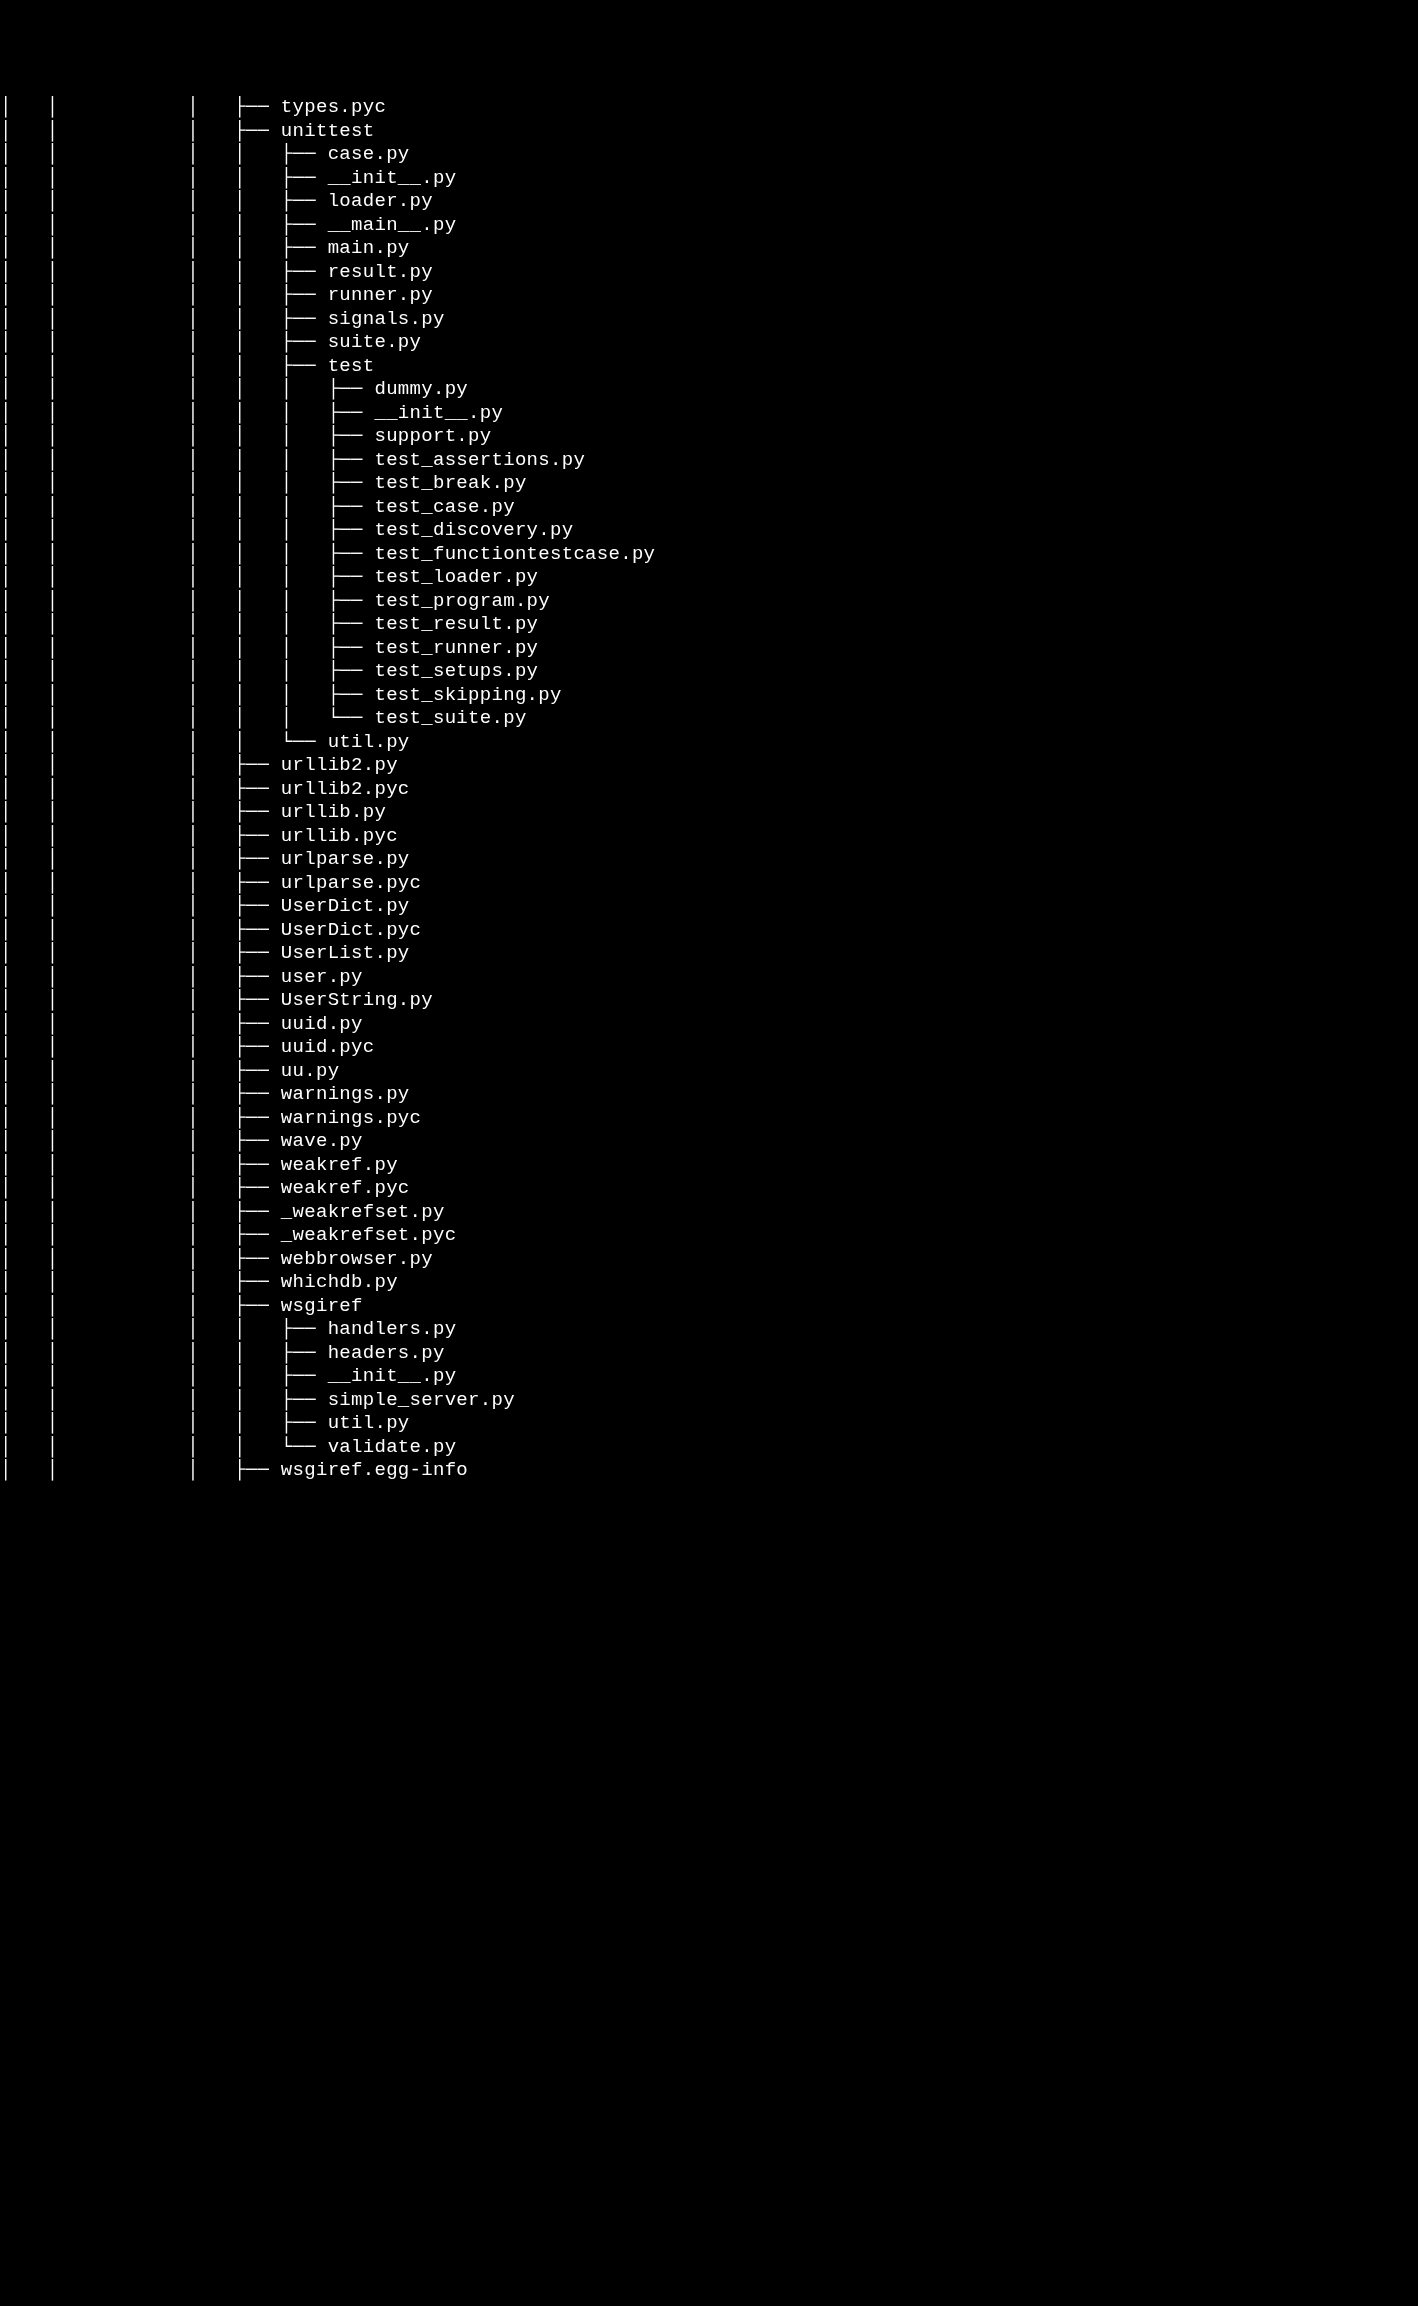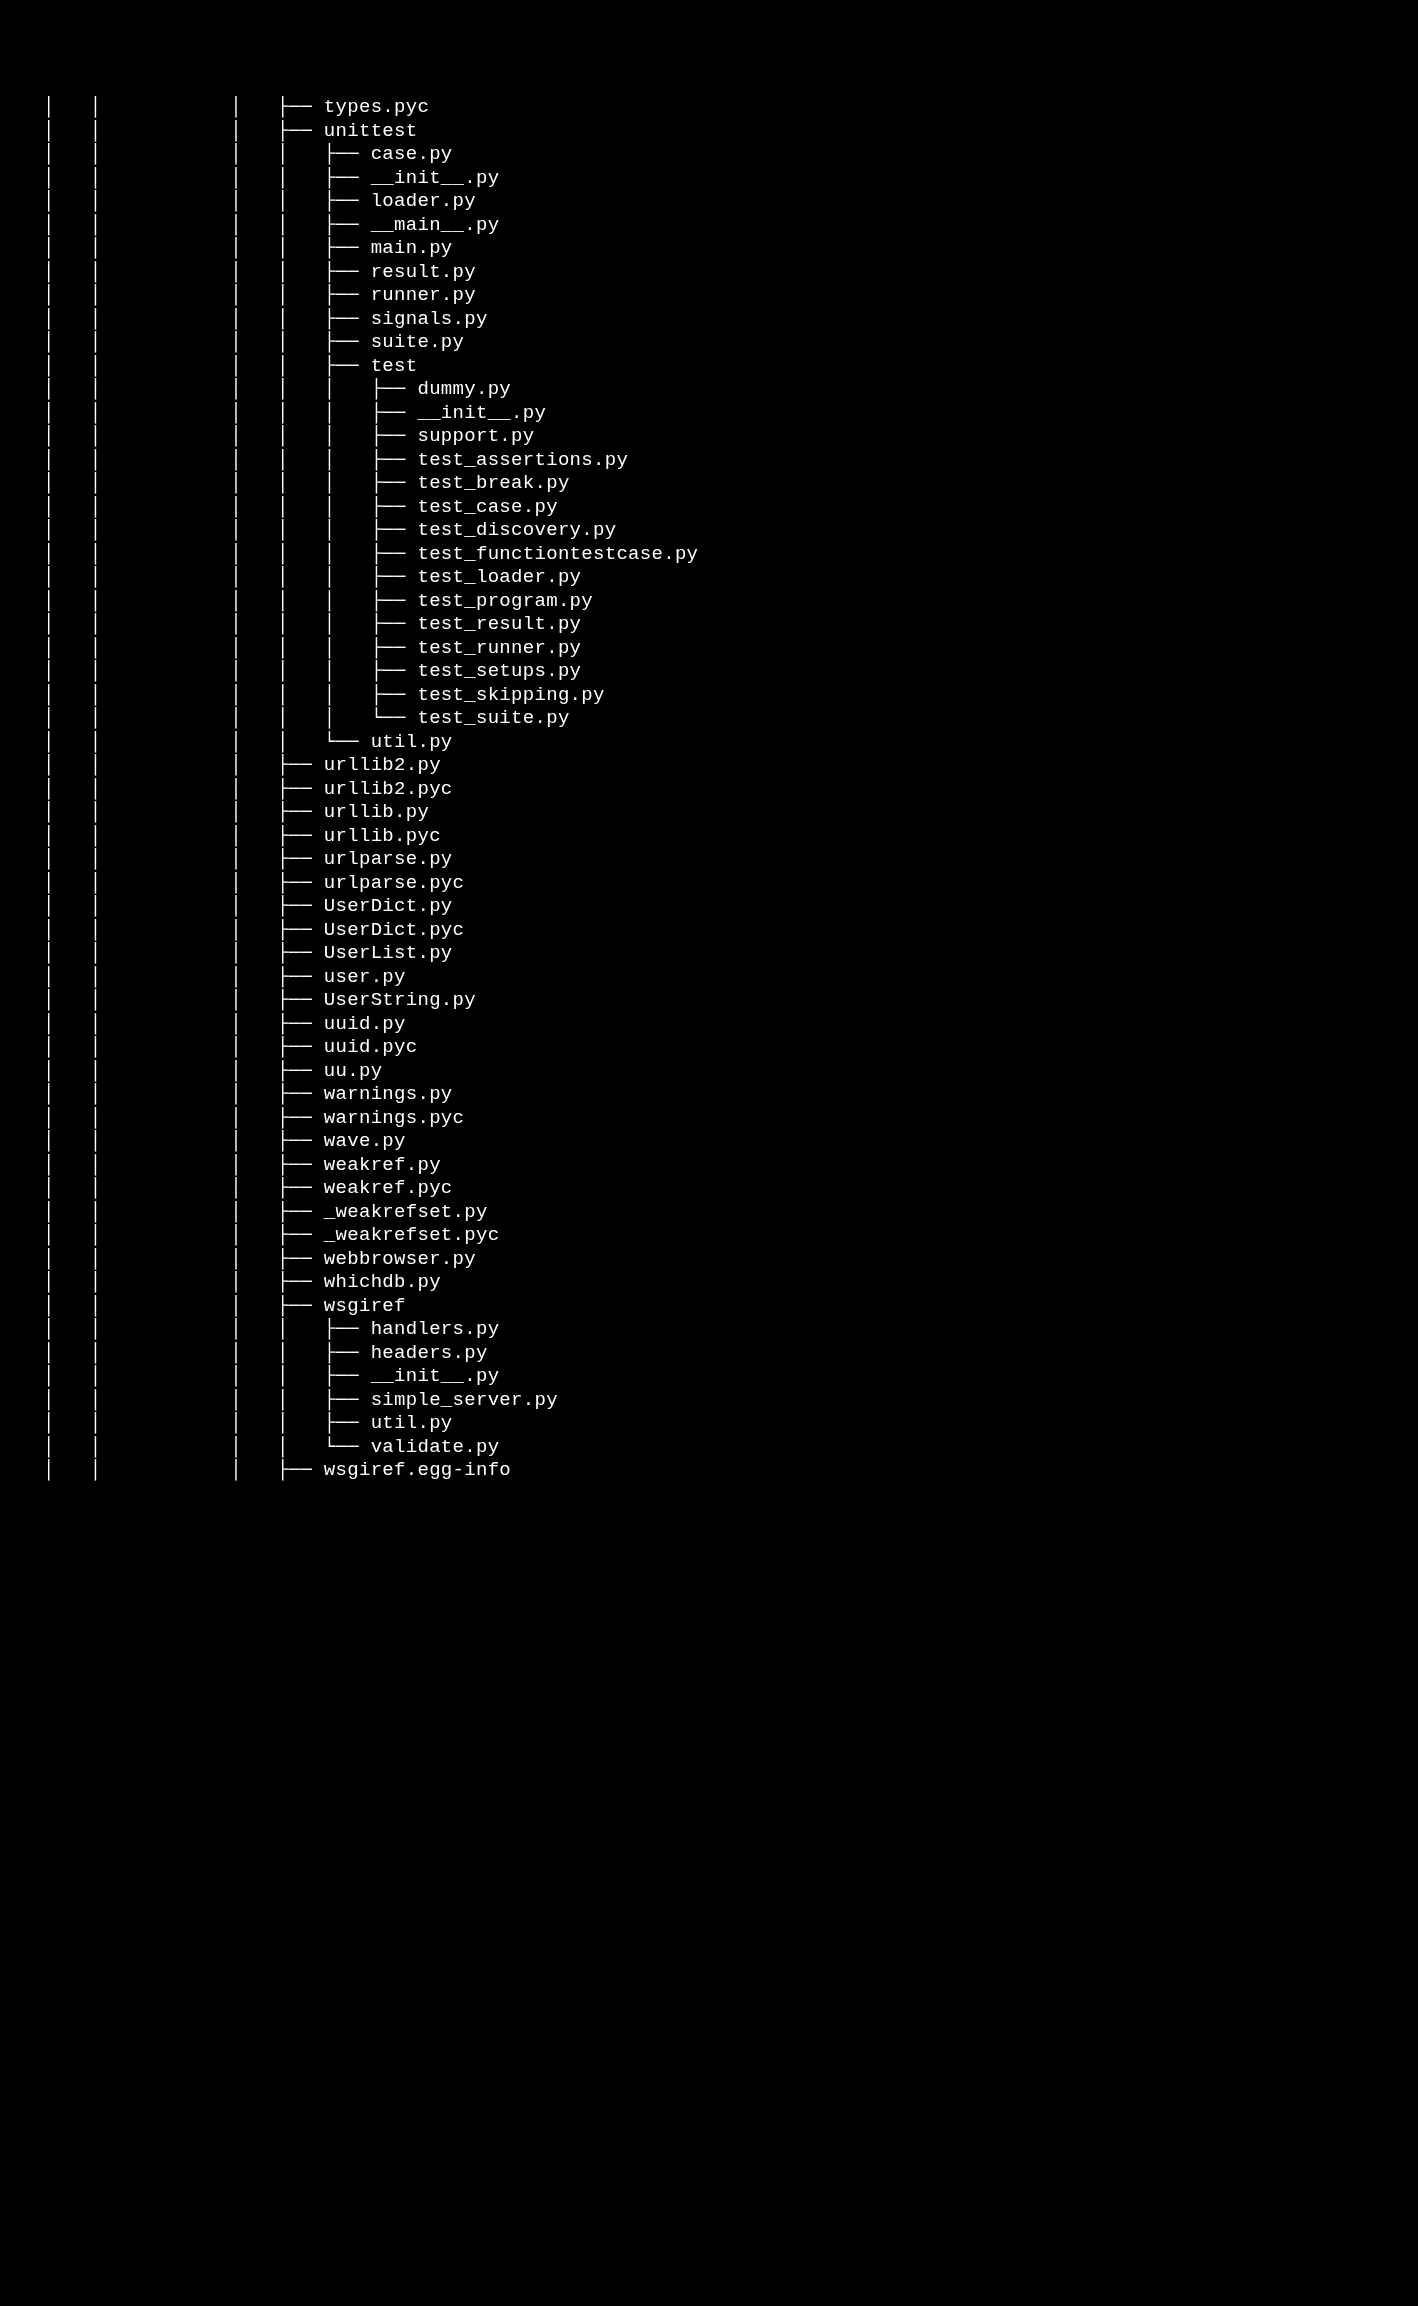--- a/index.html
+++ b/index.html
@@ -15,21 +15,20 @@
       line-height: 23.5px;
       white-space: pre;
       padding: 2px 0;
       letter-spacing: 0.3px;
     }
     #tree-output {
       display: block;
     }
     .tree-line {
       display: block;
-      padding-left: 43px;
     }
   </style>
 </head>
 <body>
 
 
 
 <div id="tree-output"><span class="tree-line">│   │           │   ├── types.pyc</span><span class="tree-line">│   │           │   ├── unittest</span><span class="tree-line">│   │           │   │   ├── case.py</span><span class="tree-line">│   │           │   │   ├── __init__.py</span><span class="tree-line">│   │           │   │   ├── loader.py</span><span class="tree-line">│   │           │   │   ├── __main__.py</span><span class="tree-line">│   │           │   │   ├── main.py</span><span class="tree-line">│   │           │   │   ├── result.py</span><span class="tree-line">│   │           │   │   ├── runner.py</span><span class="tree-line">│   │           │   │   ├── signals.py</span><span class="tree-line">│   │           │   │   ├── suite.py</span><span class="tree-line">│   │           │   │   ├── test</span><span class="tree-line">│   │           │   │   │   ├── dummy.py</span><span class="tree-line">│   │           │   │   │   ├── __init__.py</span><span class="tree-line">│   │           │   │   │   ├── support.py</span><span class="tree-line">│   │           │   │   │   ├── test_assertions.py</span><span class="tree-line">│   │           │   │   │   ├── test_break.py</span><span class="tree-line">│   │           │   │   │   ├── test_case.py</span><span class="tree-line">│   │           │   │   │   ├── test_discovery.py</span><span class="tree-line">│   │           │   │   │   ├── test_functiontestcase.py</span><span class="tree-line">│   │           │   │   │   ├── test_loader.py</span><span class="tree-line">│   │           │   │   │   ├── test_program.py</span><span class="tree-line">│   │           │   │   │   ├── test_result.py</span><span class="tree-line">│   │           │   │   │   ├── test_runner.py</span><span class="tree-line">│   │           │   │   │   ├── test_setups.py</span><span class="tree-line">│   │           │   │   │   ├── test_skipping.py</span><span class="tree-line">│   │           │   │   │   └── test_suite.py</span><span class="tree-line">│   │           │   │   └── util.py</span><span class="tree-line">│   │           │   ├── urllib2.py</span><span class="tree-line">│   │           │   ├── urllib2.pyc</span><span class="tree-line">│   │           │   ├── urllib.py</span><span class="tree-line">│   │           │   ├── urllib.pyc</span><span class="tree-line">│   │           │   ├── urlparse.py</span><span class="tree-line">│   │           │   ├── urlparse.pyc</span><span class="tree-line">│   │           │   ├── UserDict.py</span><span class="tree-line">│   │           │   ├── UserDict.pyc</span><span class="tree-line">│   │           │   ├── UserList.py</span><span class="tree-line">│   │           │   ├── user.py</span><span class="tree-line">│   │           │   ├── UserString.py</span><span class="tree-line">│   │           │   ├── uuid.py</span><span class="tree-line">│   │           │   ├── uuid.pyc</span><span class="tree-line">│   │           │   ├── uu.py</span><span class="tree-line">│   │           │   ├── warnings.py</span><span class="tree-line">│   │           │   ├── warnings.pyc</span><span class="tree-line">│   │           │   ├── wave.py</span><span class="tree-line">│   │           │   ├── weakref.py</span><span class="tree-line">│   │           │   ├── weakref.pyc</span><span class="tree-line">│   │           │   ├── _weakrefset.py</span><span class="tree-line">│   │           │   ├── _weakrefset.pyc</span><span class="tree-line">│   │           │   ├── webbrowser.py</span><span class="tree-line">│   │           │   ├── whichdb.py</span><span class="tree-line">│   │           │   ├── wsgiref</span><span class="tree-line">│   │           │   │   ├── handlers.py</span><span class="tree-line">│   │           │   │   ├── headers.py</span><span class="tree-line">│   │           │   │   ├── __init__.py</span><span class="tree-line">│   │           │   │   ├── simple_server.py</span><span class="tree-line">│   │           │   │   ├── util.py</span><span class="tree-line">│   │           │   │   └── validate.py</span><span class="tree-line">│   │           │   ├── wsgiref.egg-info</span></div>
 
 

